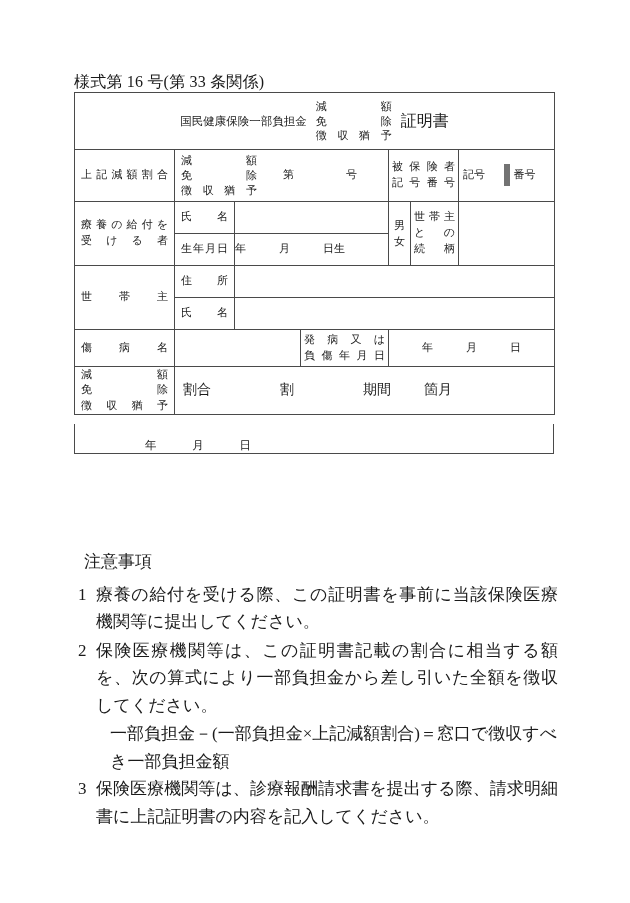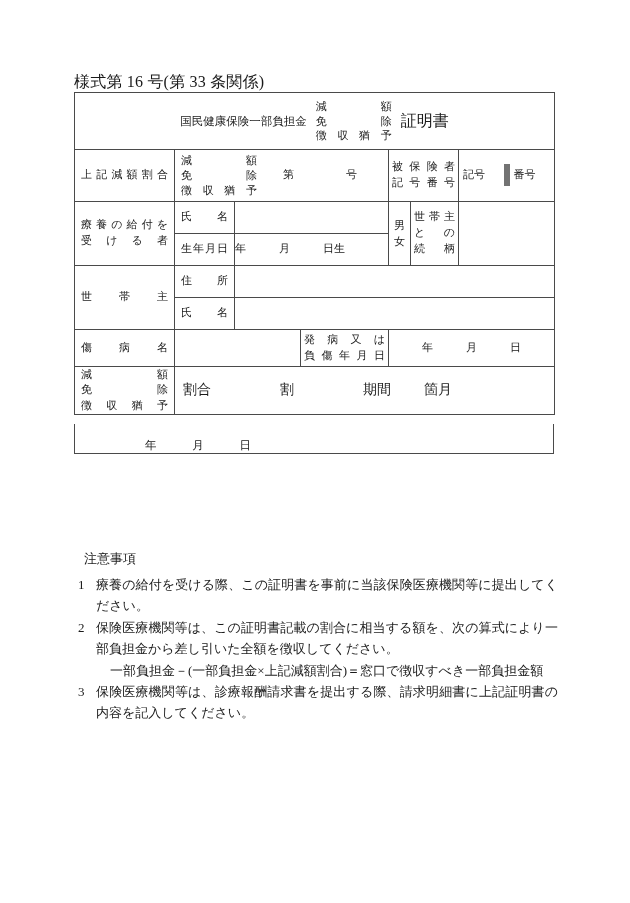--- a/index.html
+++ b/index.html
@@ -176,21 +176,21 @@
     text-align: center;
     margin-left: 88px;
     box-sizing: border-box;
   }
 
   
   .notes {
     position: absolute;
     left: 74px;
     width: 484px;
-    font-size: 13px;
+    font-size: 17px;
     line-height: 1.62;
   }
   .notes-title {
     padding-left: 10px;
     padding-bottom: 5px;
   }
   .note-item {
     display: flex;
     padding-bottom: 1px;
   }

